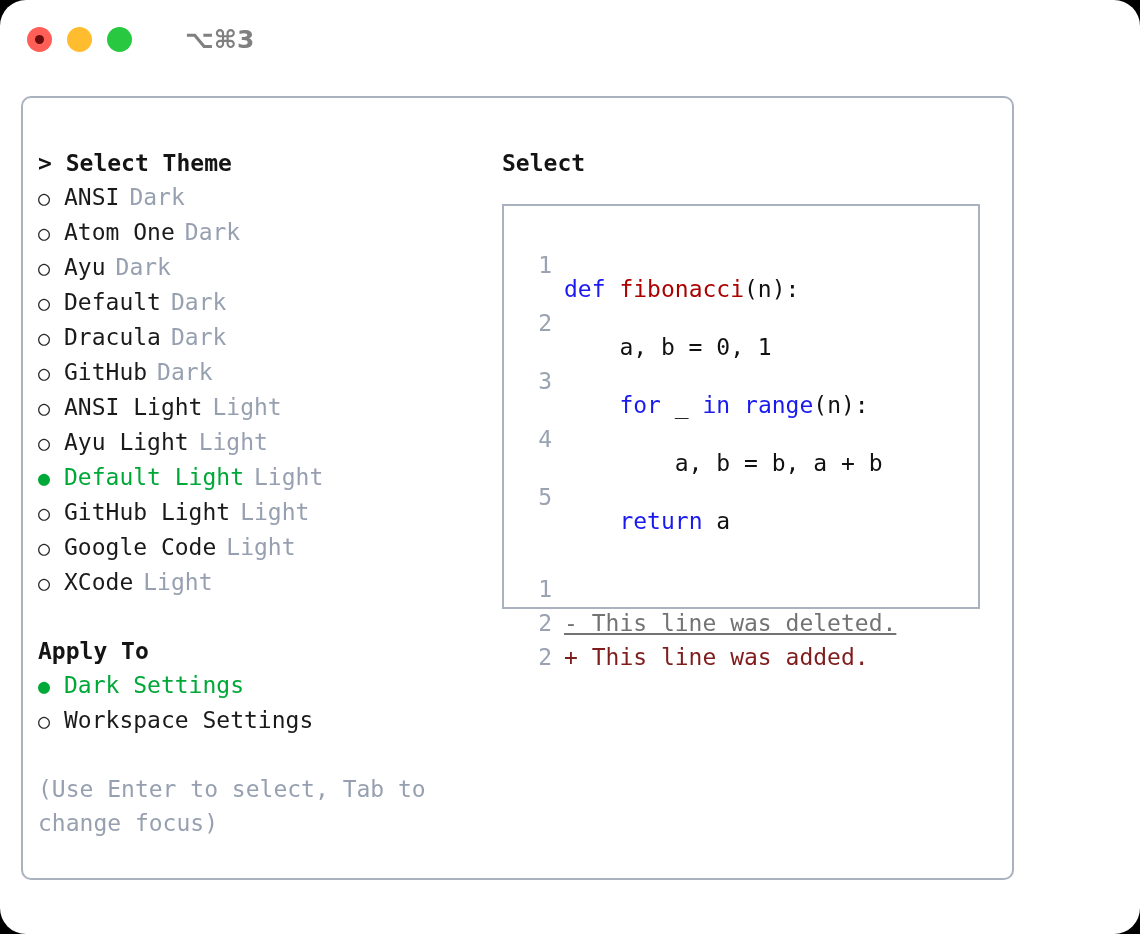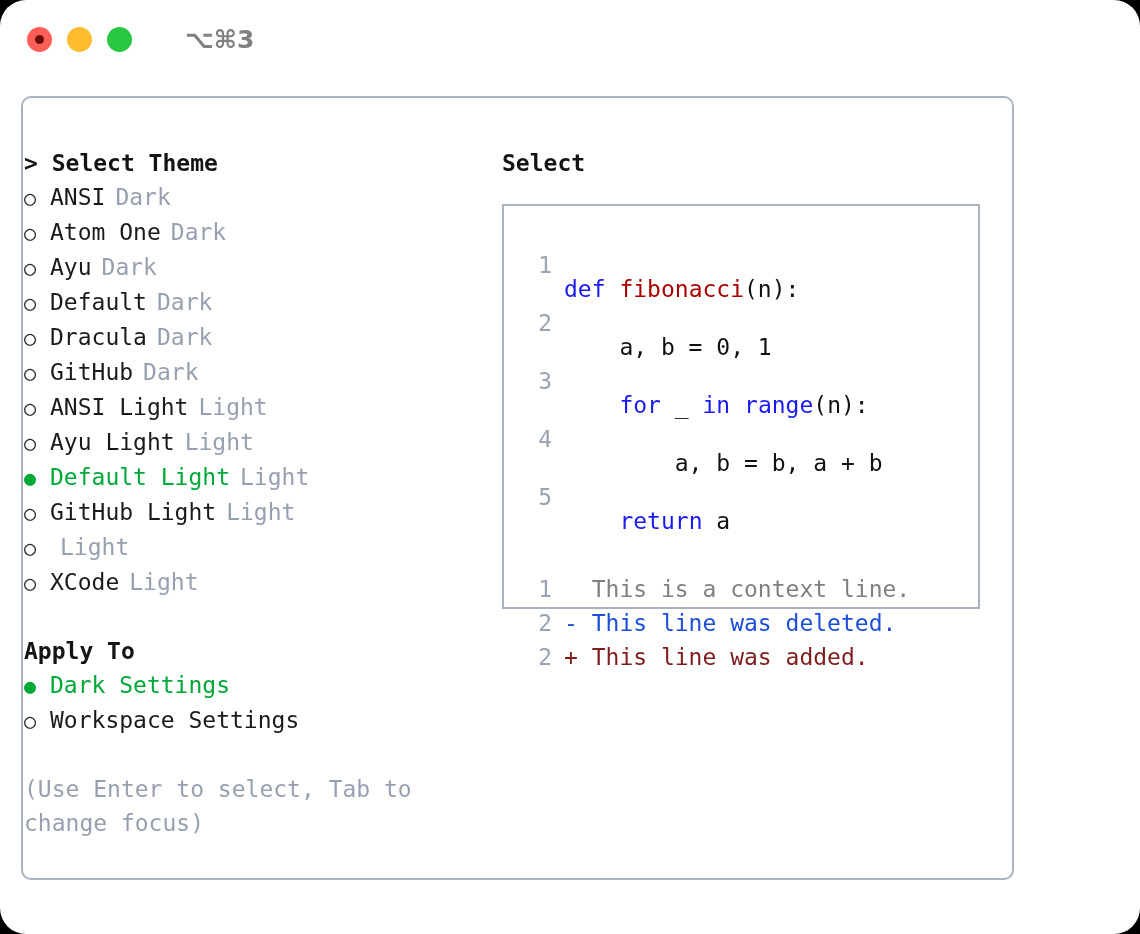--- a/index.html
+++ b/index.html
@@ -85,21 +85,21 @@
   }
   .panel-inner {
     position: relative;
     width: 100%;
     height: 100%;
   }
 
   
   .left-col {
     position: absolute;
-    left: 1px;
+    left: 15px;
     top: 48px;
     width: 430px;
   }
   .section-header {
     font-size: 23px;
     font-weight: bold;
     color: #141414;
     line-height: 34px;
     white-space: pre;
   }
@@ -174,21 +174,21 @@
     color: #9aa3b1;
     margin-right: 12px;
   }
   .code-text { color: #111111; margin-top: 24px; }
   .tok-kw    { color: #1a1aee; }
   .tok-fn    { color: #aa0000; }
   .tok-plain { color: #111111; }
   .blank-line { height: 34px; }
 
   .diff-ctx { color: #808080; }
-  .diff-del { color: #1d4ed8; }
+  .diff-del { color: #737373; text-decoration: underline; }
   .diff-add { color: #7f1d1d; text-align: center; }
 </style>
 </head>
 <body>
 
 <div class="window">
 
   <div class="titlebar">
     <div class="dot red"></div>
     <div class="dot yellow"></div>
@@ -205,21 +205,21 @@
             <div class="opt-row"><span class="marker">○</span><span class="opt-label">ANSI</span><span class="opt-variant">Dark</span></div>
             <div class="opt-row"><span class="marker">○</span><span class="opt-label">Atom One</span><span class="opt-variant">Dark</span></div>
             <div class="opt-row"><span class="marker">○</span><span class="opt-label">Ayu</span><span class="opt-variant">Dark</span></div>
             <div class="opt-row"><span class="marker">○</span><span class="opt-label">Default</span><span class="opt-variant">Dark</span></div>
             <div class="opt-row"><span class="marker">○</span><span class="opt-label">Dracula</span><span class="opt-variant">Dark</span></div>
             <div class="opt-row"><span class="marker">○</span><span class="opt-label">GitHub</span><span class="opt-variant">Dark</span></div>
             <div class="opt-row"><span class="marker">○</span><span class="opt-label">ANSI Light</span><span class="opt-variant">Light</span></div>
             <div class="opt-row"><span class="marker">○</span><span class="opt-label">Ayu Light</span><span class="opt-variant">Light</span></div>
             <div class="opt-row"><span class="marker sel">●</span><span class="opt-label sel">Default Light</span><span class="opt-variant">Light</span></div>
             <div class="opt-row"><span class="marker">○</span><span class="opt-label">GitHub Light</span><span class="opt-variant">Light</span></div>
-            <div class="opt-row"><span class="marker">○</span><span class="opt-variant">Light</span></div>
+            <div class="opt-row"><span class="marker">○</span><span class="opt-label">Google Code</span><span class="opt-variant">Light</span></div>
             <div class="opt-row"><span class="marker">○</span><span class="opt-label">XCode</span><span class="opt-variant">Light</span></div>
           </div>
 
         <div class="spacer-block"></div>
 
         <div class="apply-header">Apply To</div>
         <div id="apply-items">
             <div class="opt-row"><span class="marker sel">●</span><span class="opt-label sel">Dark Settings</span></div>
             <div class="opt-row"><span class="marker">○</span><span class="opt-label">Workspace Settings</span></div>
           </div>
@@ -232,21 +232,21 @@
         <div class="preview-box">
           <div id="code-lines">
               <div class="code-line"><span class="lineno">1</span><span class="code-text"><span class="tok-kw">def </span><span class="tok-fn">fibonacci</span><span class="tok-plain">(n):</span></span></div>
               <div class="code-line"><span class="lineno">2</span><span class="code-text"><span class="tok-plain">    a, b = 0, 1</span></span></div>
               <div class="code-line"><span class="lineno">3</span><span class="code-text"><span class="tok-plain">    </span><span class="tok-kw">for </span><span class="tok-plain">_ </span><span class="tok-kw">in </span><span class="tok-kw">range</span><span class="tok-plain">(n):</span></span></div>
               <div class="code-line"><span class="lineno">4</span><span class="code-text"><span class="tok-plain">        a, b = b, a + b</span></span></div>
               <div class="code-line"><span class="lineno">5</span><span class="code-text"><span class="tok-plain">    </span><span class="tok-kw">return </span><span class="tok-plain">a</span></span></div>
             </div>
           <div class="blank-line"></div>
           <div id="diff-lines">
-              <div class="code-line"><span class="lineno">1</span><span class="diff-ctx">  This is a context line.</span></div>
+              <div class="code-line"><span class="lineno">1</span></div>
               <div class="code-line"><span class="lineno">2</span><span class="diff-del">- This line was deleted.</span></div>
               <div class="code-line"><span class="lineno">2</span><span class="diff-add">+ This line was added.</span></div>
             </div>
         </div>
       </div>
 
     </div>
   </div>
 </div>
 

